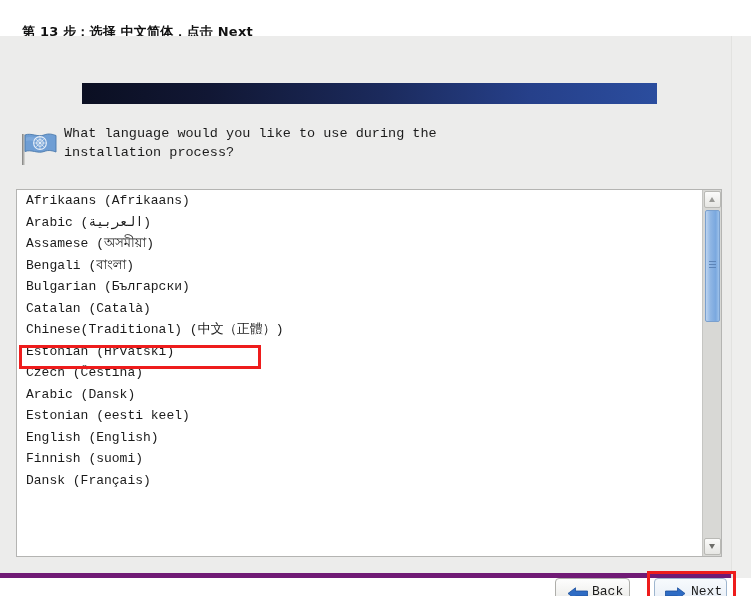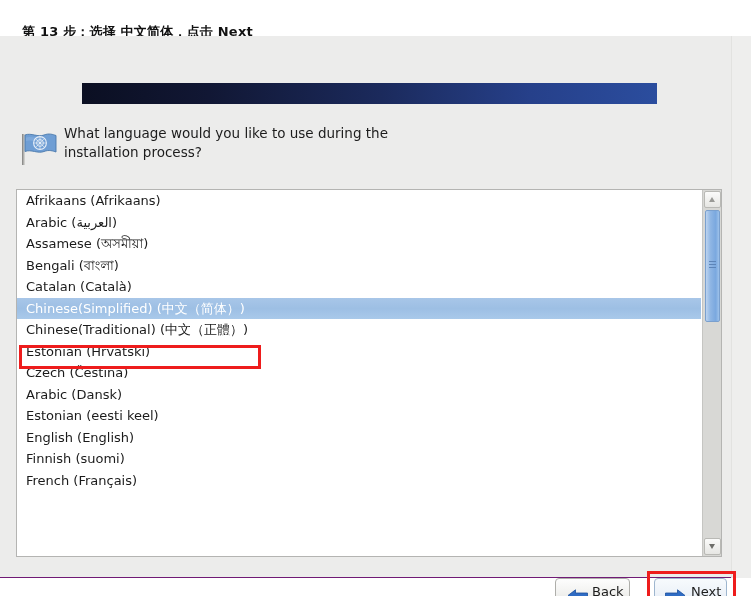--- a/index.html
+++ b/index.html
@@ -29,22 +29,23 @@
   }
 
   
   #installer {
     position: absolute;
     left: 0px;
     top: 36px;
     width: 751px;
     height: 542px;
     background: #ececeb;
-    border-bottom: 1px solid #701a75;
-    box-sizing: border-box;
+    border-bottom: 5px solid #701a75;
+    box-sizing: border-box;
+    font-family: Liberation Mono, monospace;
   }
 
   
   #right-strip {
     position: absolute;
     left: 731px;
     top: 0px;
     width: 20px;
     height: 542px;
     background: #eeeeed;
@@ -261,30 +262,30 @@
       <span>installation process?</span>
     </div>
   </div>
 
   <div id="language-listbox">
     <div id="language-list">
         <div class="lang-row">Afrikaans (Afrikaans)</div>
         <div class="lang-row">Arabic (العربية)</div>
         <div class="lang-row">Assamese (অসমীয়া)</div>
         <div class="lang-row">Bengali (বাংলা)</div>
+        <div class="lang-row">Bulgarian (Български)</div>
         <div class="lang-row">Catalan (Català)</div>
-        <div class="lang-row selected">Chinese(Simplified) (中文（简体）)</div>
         <div class="lang-row">Chinese(Traditional) (中文（正體）)</div>
         <div class="lang-row">Estonian (Hrvatski)</div>
         <div class="lang-row">Czech (Čeština)</div>
         <div class="lang-row">Arabic (Dansk)</div>
         <div class="lang-row">Estonian (eesti keel)</div>
         <div class="lang-row">English (English)</div>
         <div class="lang-row">Finnish (suomi)</div>
-        <div class="lang-row">French (Français)</div>
+        <div class="lang-row">Dansk (Français)</div>
       </div>
 
     <div id="list-scrollbar">
       <div class="sb-btn" id="sb-up">
         <span class="sb-arrow"></span>
       </div>
       <div id="sb-thumb">
         <div id="sb-grip">
           <i></i>
             <i></i>

